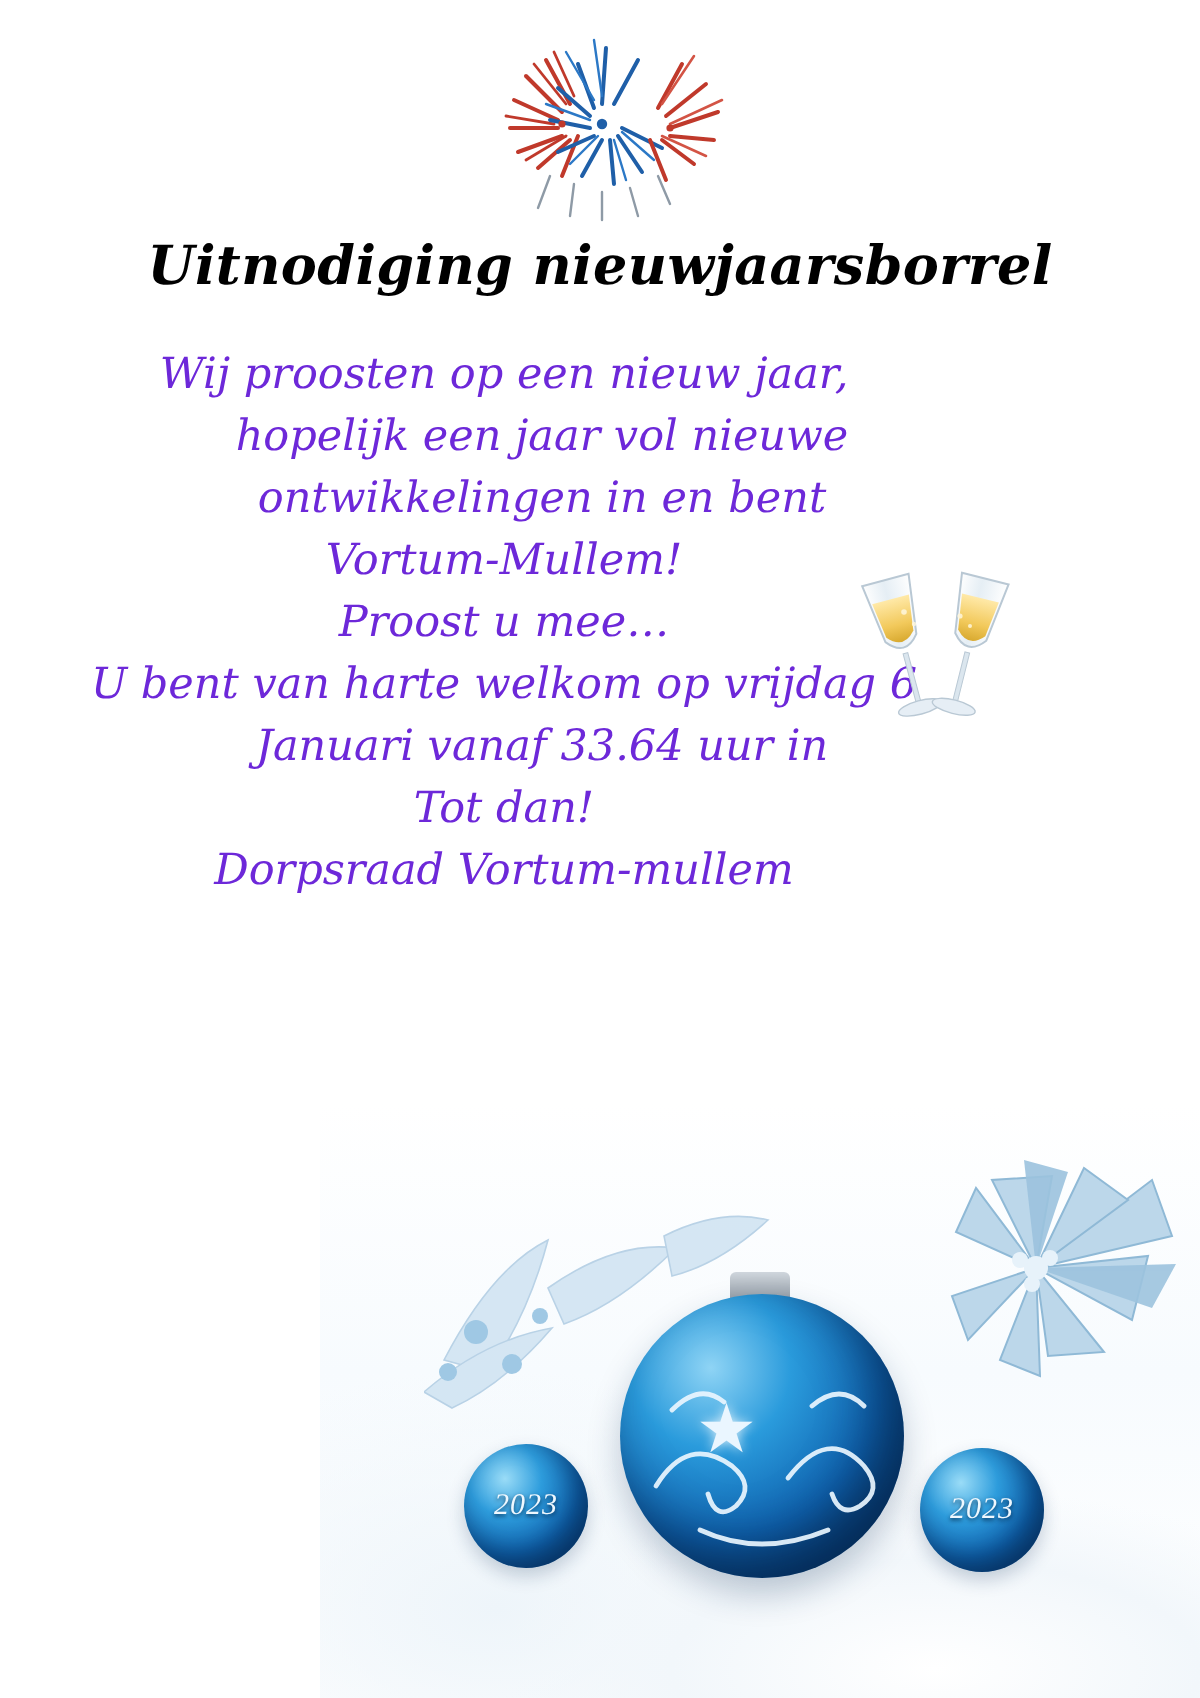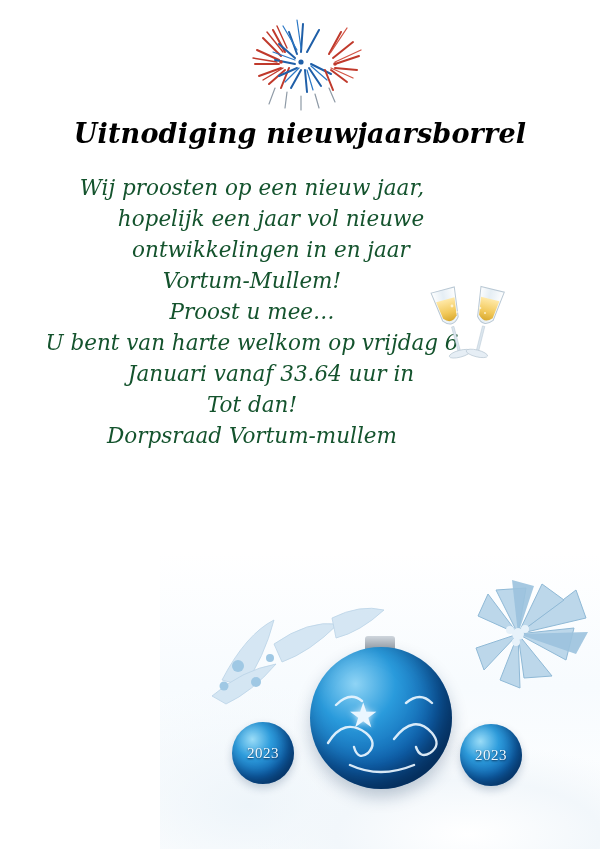--- a/index.html
+++ b/index.html
@@ -46,21 +46,21 @@
     color: #000000;
   }
 
   
   .body-text {
     position: absolute;
     top: 172px;
     left: 0;
     width: 504px;
     text-align: center;
-    color: #14532d;
+    color: #6d28d9;
   }
   .para {
     font-family: "DejaVu Serif", serif;
     font-style: italic;
     font-size: 21.5px;
     line-height: 31px;
     margin: 0;
     padding: 0;
   }
   .para + .para { }
@@ -129,20 +129,21 @@
   .bauble-small {
     position: absolute;
     width: 62px;
     height: 62px;
     border-radius: 50%;
     background: radial-gradient(circle at 33% 28%, #9adcf7 0%, #2e9ddd 30%, #1068b6 62%, #0a3f7d 100%);
     box-shadow: inset -6px -7px 14px rgba(2,20,48,0.5), 0 4px 9px rgba(20,50,90,0.22);
     display: flex;
     align-items: center;
     justify-content: center;
+    font-style: italic;
   }
   .bauble-small .yr {
     color: #eef8ff;
     font-family: "Liberation Serif", serif;
     font-size: 15px;
     letter-spacing: 0.5px;
     text-shadow: 0 1px 2px rgba(0,20,50,0.8);
   }
   .bauble-left  { left: 72px;  top: 170px; }
   .bauble-right { left: 300px; top: 172px; }
@@ -238,21 +239,21 @@
           <circle cx="120" cy="46" r="1.8"></circle>
       </g>
     </svg>
   </div>
 
   <div class="title">Uitnodiging nieuwjaarsborrel</div>
 
   <div class="body-text">
     <p class="para tight">Wij proosten op een nieuw jaar,</p>
     <p class="para tight">hopelijk een jaar vol nieuwe</p>
-    <p class="para tight">ontwikkelingen in en jaar</p>
+    <p class="para tight">ontwikkelingen in en bent</p>
     <p class="para">Vortum-Mullem!</p>
     <p class="para">Proost u mee…</p>
     <p class="para tight">U bent van harte welkom op vrijdag 6</p>
     <p class="para tight">Januari vanaf 33.64 uur in</p>
     <p class="para">Tot dan!</p>
     <p class="para">Dorpsraad Vortum-mullem</p>
   </div>
 
   <div class="champagne">
     <svg viewBox="0 0 92 88" width="92" height="88" aria-hidden="true">

